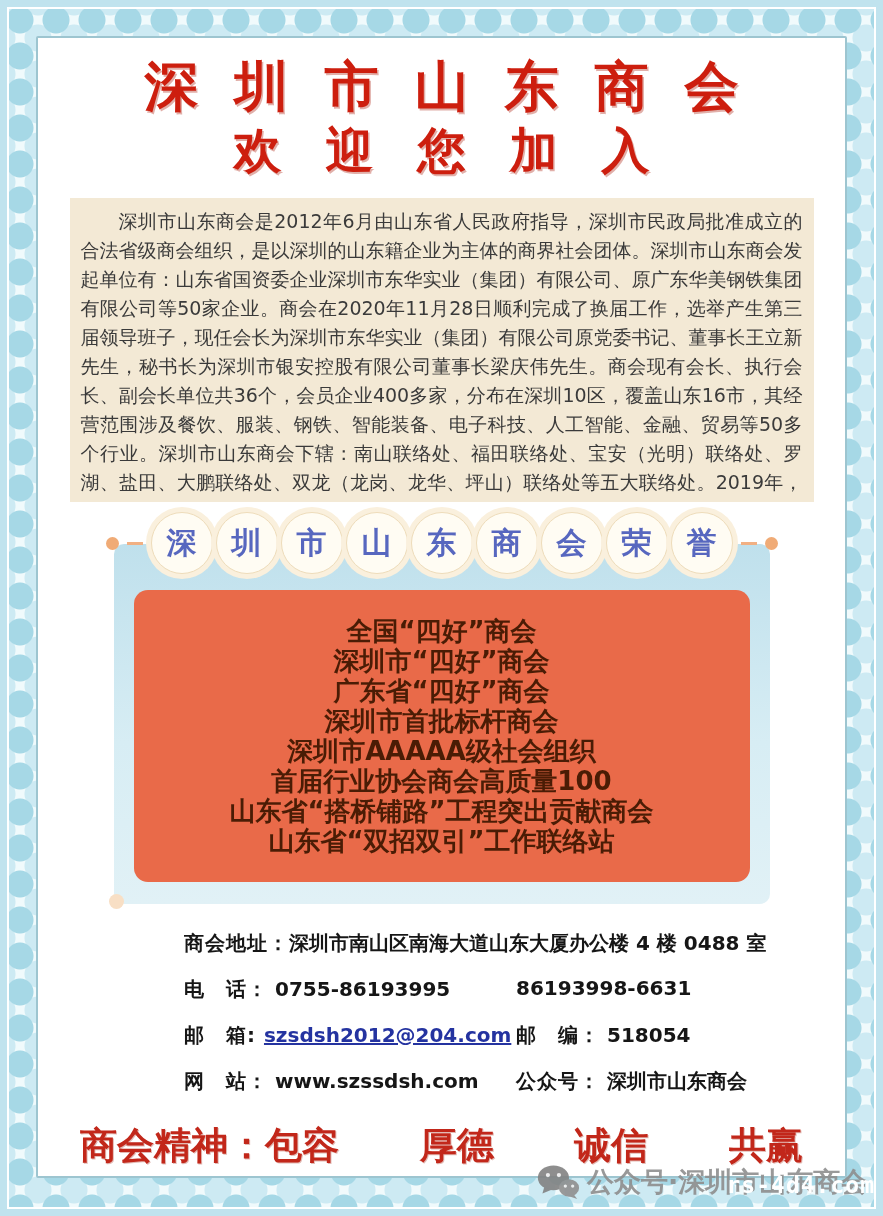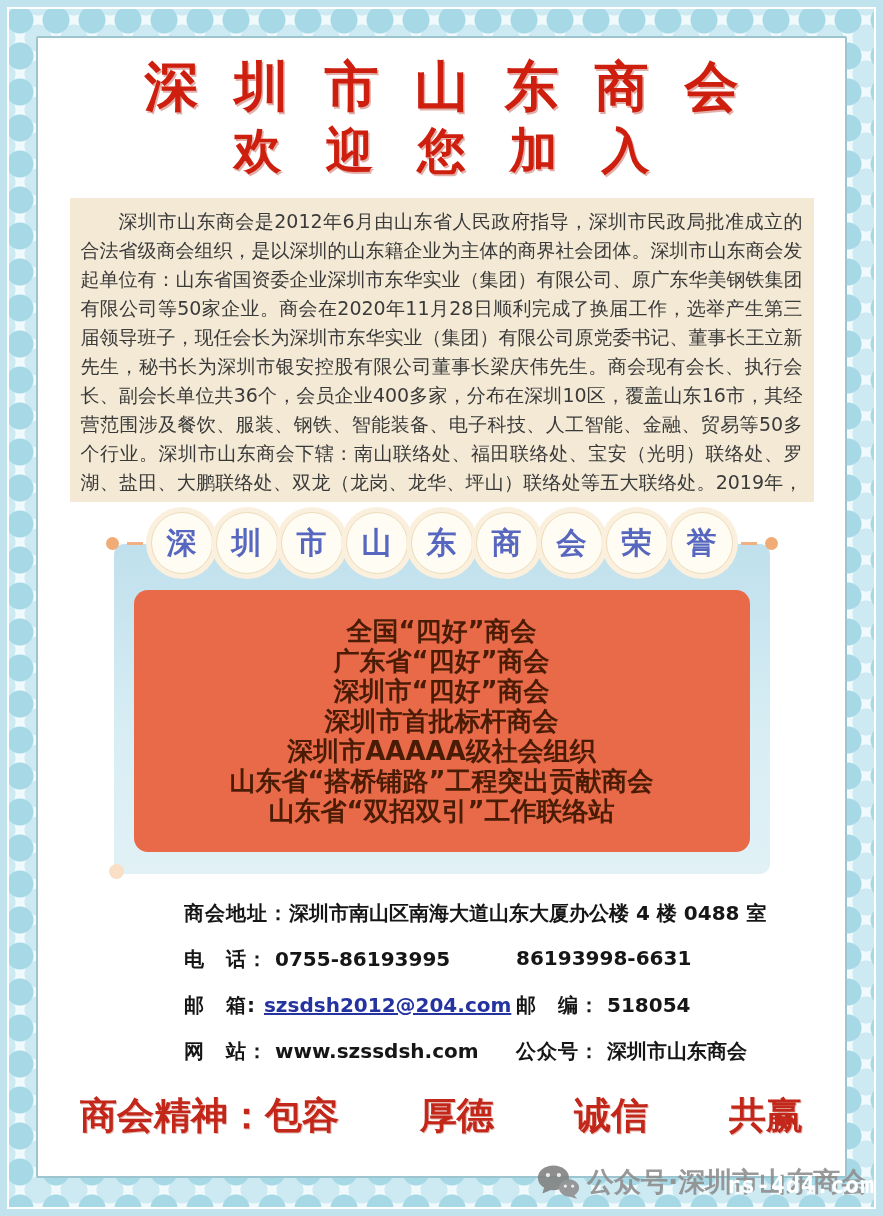--- a/index.html
+++ b/index.html
@@ -149,24 +149,25 @@
         <span class="badge">
             <span>誉</span>
           </span>
         <span class="conn-dash"></span>
         <span class="conn-dot"></span>
       </div>
 
       <div class="blue-box">
         <div class="orange-box">
           <div class="honor-line">全国“四好”商会</div>
+          <div class="honor-line">深圳市“四好”商会</div>
           <div class="honor-line">广东省“四好”商会</div>
-          <div class="honor-line">深圳市“四好”商会</div>
           <div class="honor-line">深圳市首批标杆商会</div>
           <div class="honor-line">深圳市AAAAA级社会组织</div>
+          <div class="honor-line">首届行业协会商会高质量100</div>
           <div class="honor-line">山东省“搭桥铺路”工程突出贡献商会</div>
           <div class="honor-line">山东省“双招双引”工作联络站</div>
         </div>
       </div>
     </div>
 
     <div class="contact">
       <div class="contact-row">
         <span class="c-label">商会地址：</span>
         <span>深圳市南山区南海大道山东大厦办公楼 4 楼 0488 室</span>

